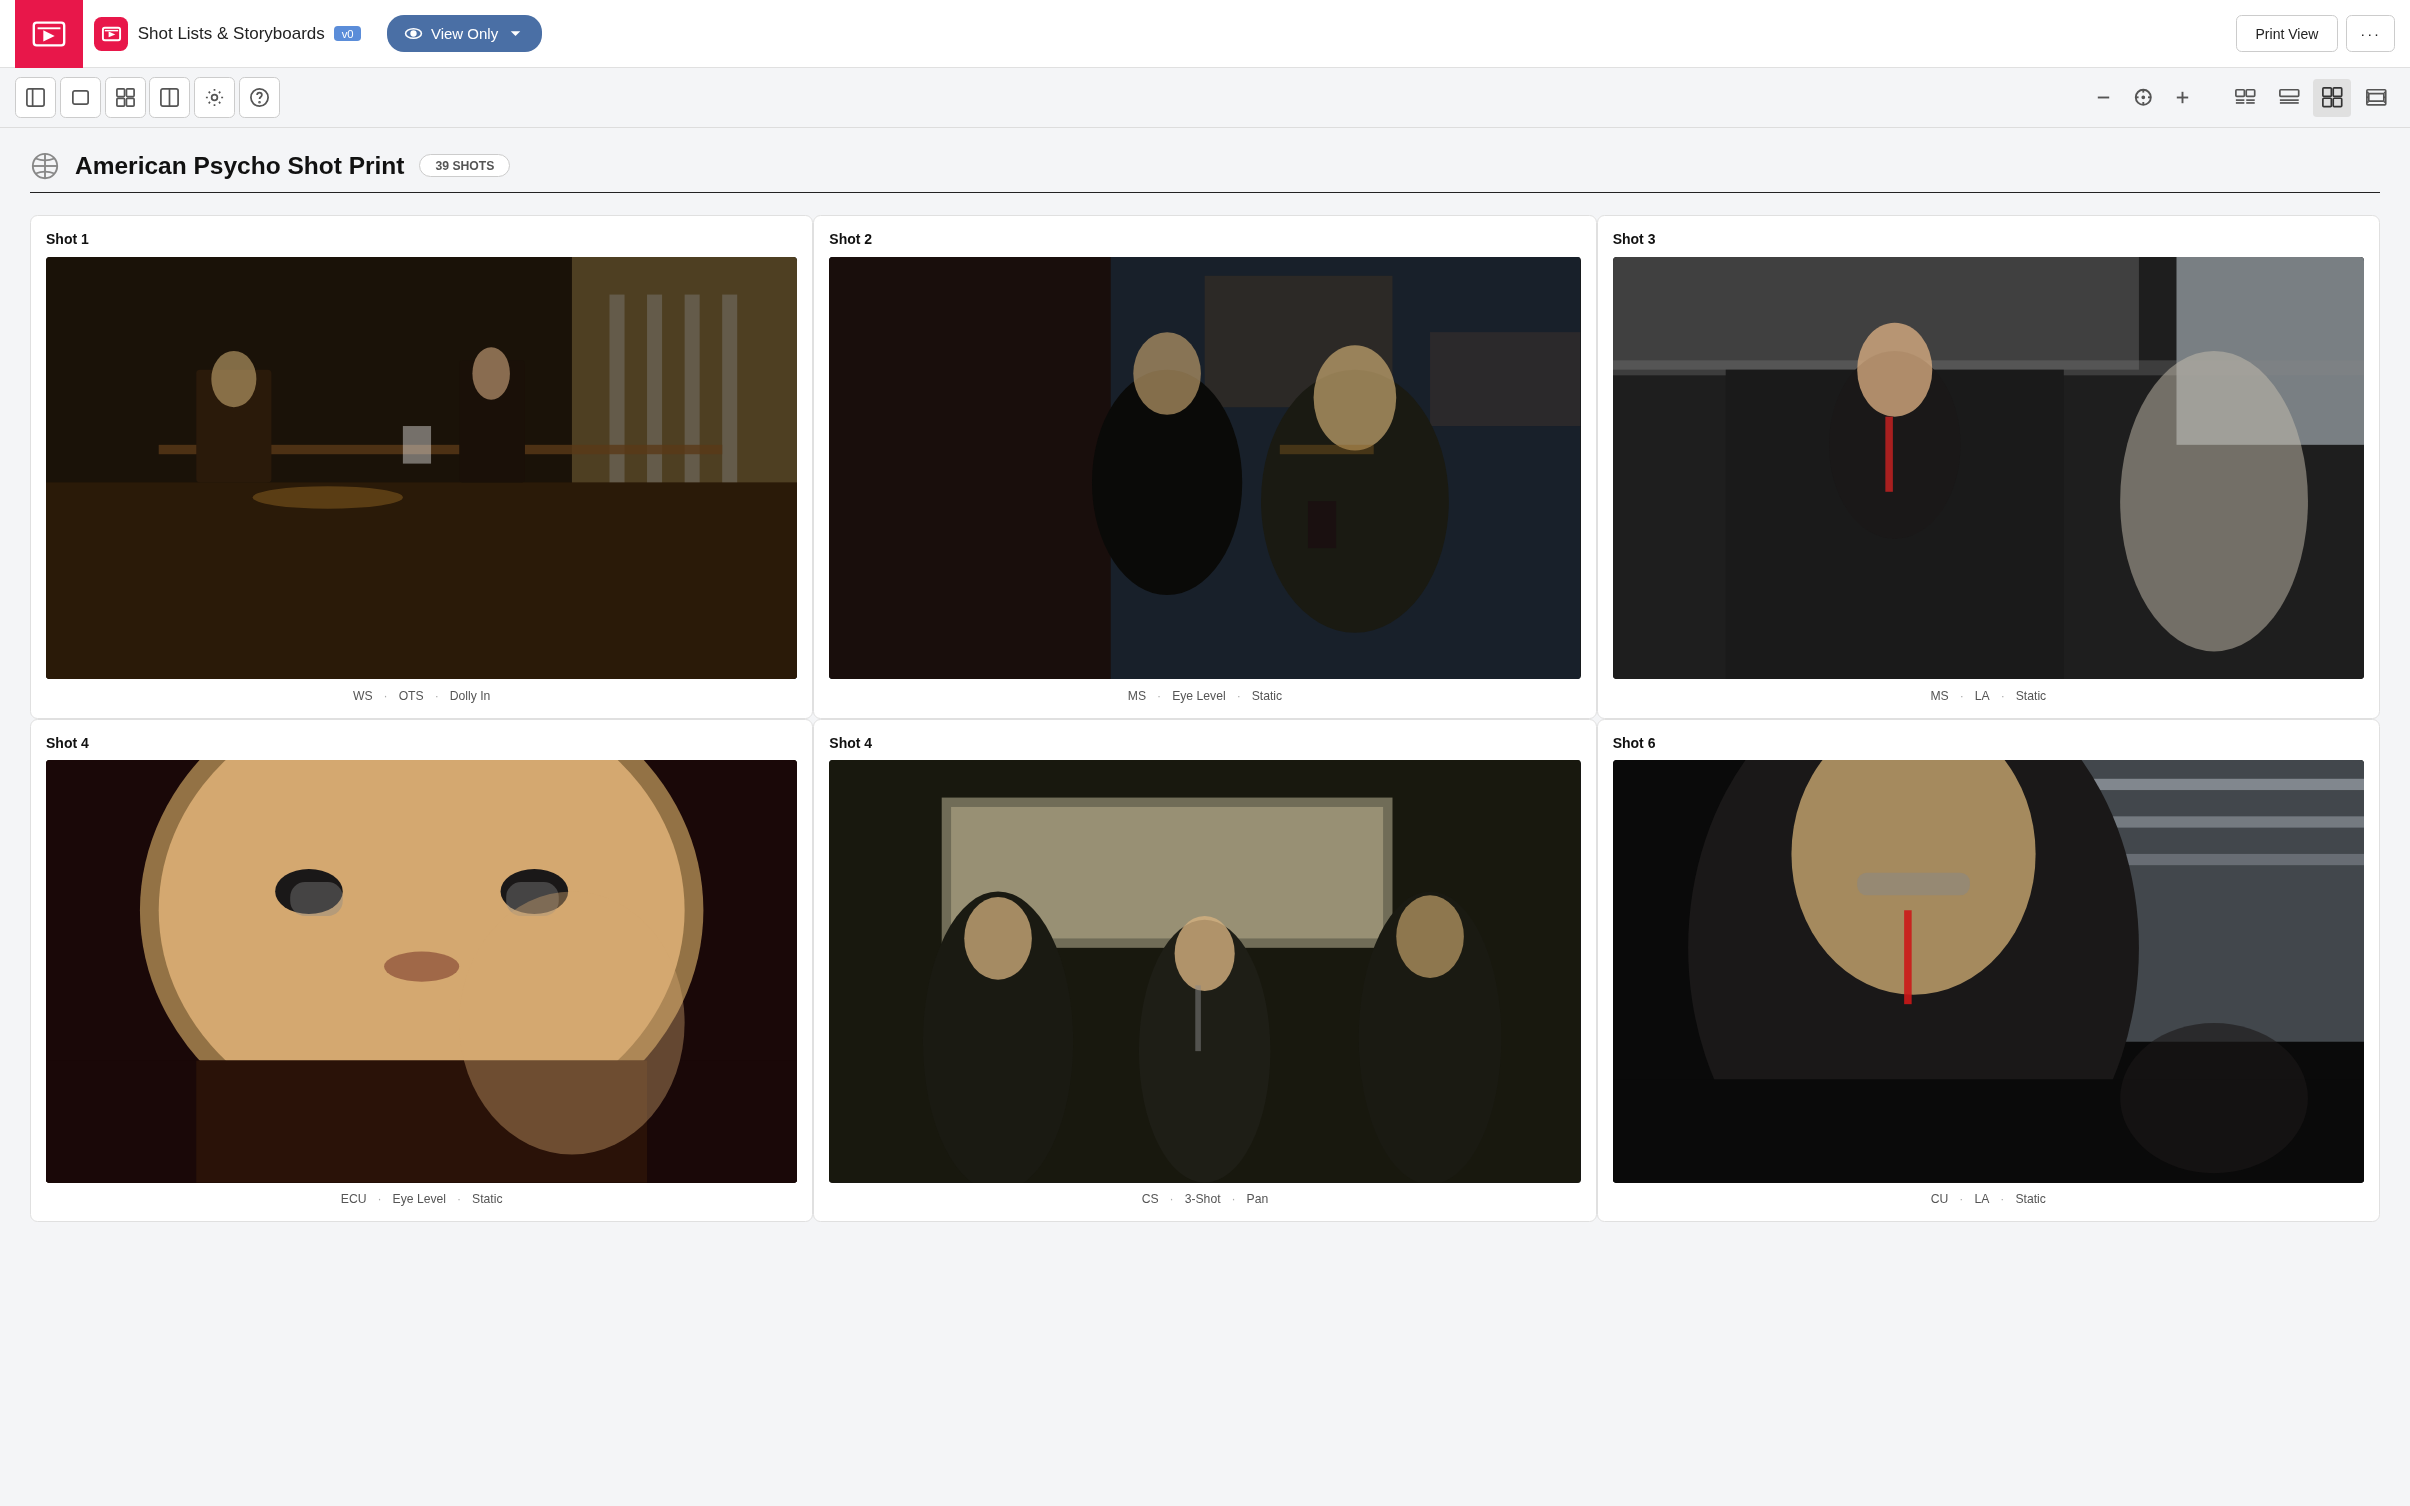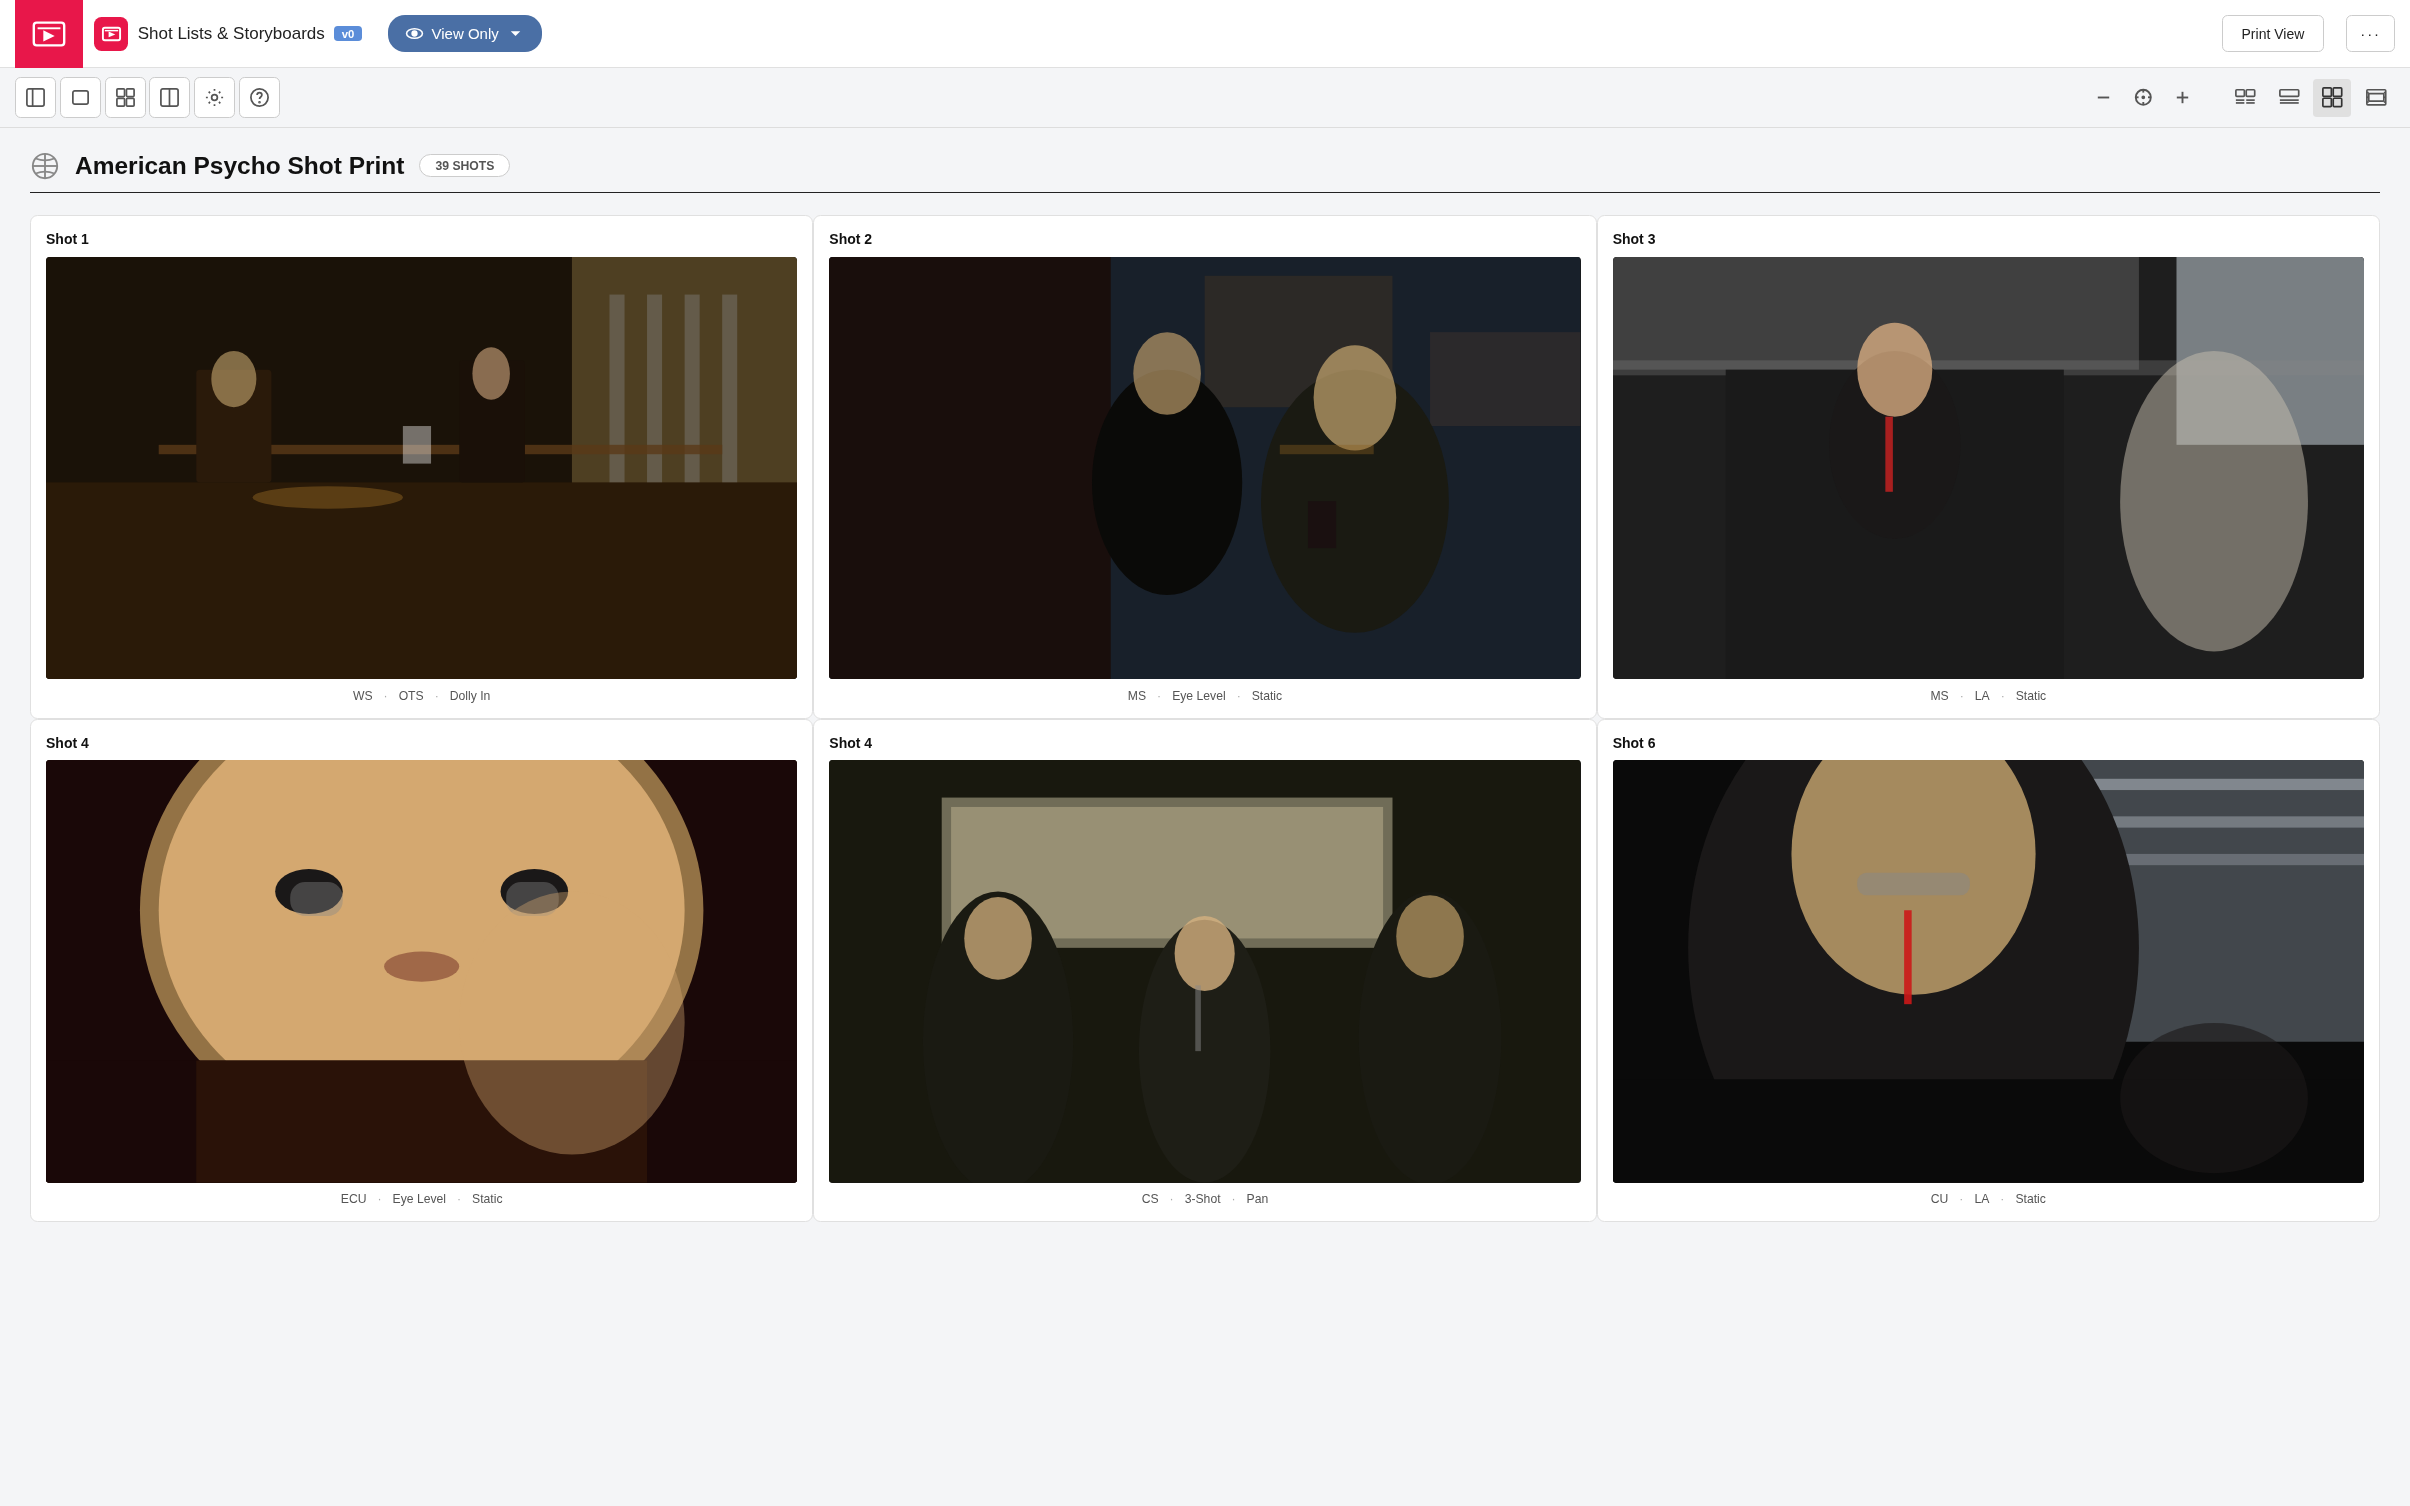--- a/index.html
+++ b/index.html
@@ -39,21 +39,21 @@
     }
     .brand-name {
       font-size: 17px;
       font-weight: 500;
       color: #222;
     }
     .version-badge {
       background: #5b8dd9;
       color: #fff;
       font-size: 11.3px;
-      font-weight: 700;
+      font-weight: 400;
       padding: 1.9px 7.5px;
       border-radius: 3.8px;
     }
     .view-only-btn {
       display: flex;
       align-items: center;
       gap: 7.5px;
       background: #4a6fa5;
       color: #fff;
       border: none;
@@ -61,21 +61,21 @@
       padding: 9.4px 17px;
       font-size: 15px;
       font-weight: 500;
       cursor: pointer;
       margin-left: 7.5px;
     }
     .view-only-btn svg { width: 19px; height: 19px; }
     .navbar-right {
       margin-left: auto;
       display: flex;
-      gap: 22px;
+      gap: 8px;
     }
     .print-view-btn {
       background: #fff;
       border: 1.4px solid #ccc;
       border-radius: 5.6px;
       padding: 9.4px 19px;
       font-size: 14px;
       cursor: pointer;
       color: #222;
     }

